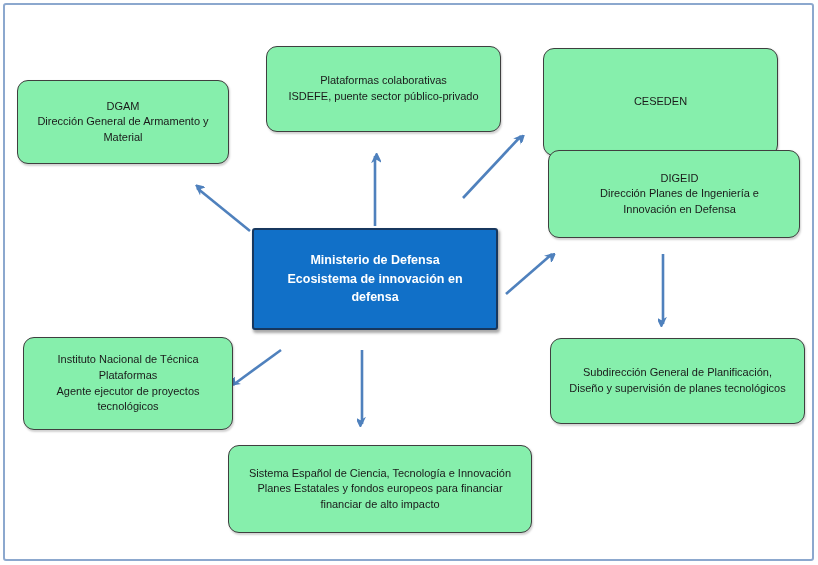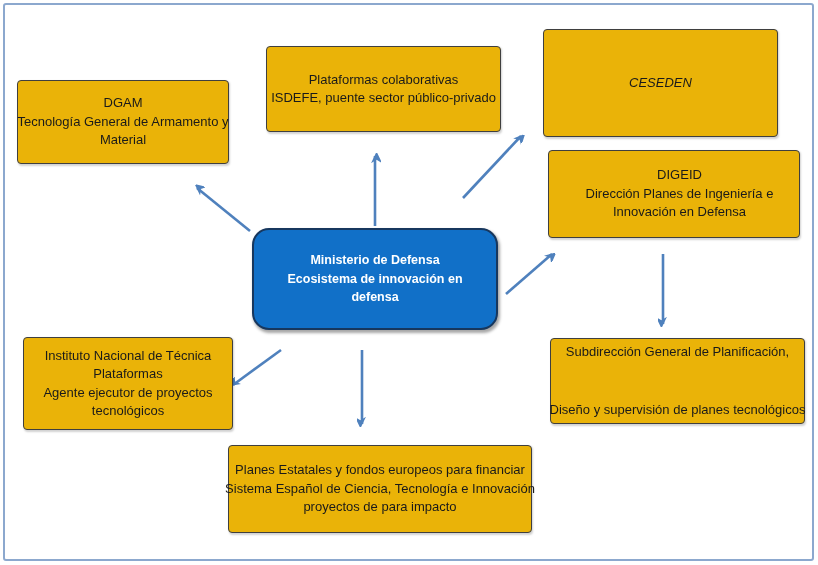--- a/index.html
+++ b/index.html
@@ -13,63 +13,63 @@
   }
   #frame {
     position: absolute;
     left: 3px; top: 3px; right: 4px; bottom: 4px;
     border: 2px solid #8CA8CE;
     border-radius: 3px;
     pointer-events: none;
   }
   .node {
     position: absolute;
-    background: #eab308;
+    background: #86efac;
     border: 1.4px solid #3f3f3f;
-    border-radius: 4px;
+    border-radius: 11px;
     box-sizing: border-box;
     display: flex;
     flex-direction: column;
     justify-content: center;
     align-items: center;
     text-align: center;
     padding: 4px 6px;
-    font-size: 13px;
+    font-size: 11px;
     color: #1a1a1a;
     line-height: 1.42;
     box-shadow: 1px 1.5px 2px rgba(0,0,0,0.18);
   }
   .node .line { white-space: nowrap; }
   #node-center {
     background: #1170C8;
     border: 2px solid #17375E;
-    border-radius: 17px;
+    border-radius: 3px;
     color: #ffffff;
     font-weight: bold;
     font-size: 12.5px;
     line-height: 1.5;
     box-shadow: 1.5px 2.5px 3px rgba(0,0,0,0.35);
   }
   #arrow-layer {
     position: absolute;
     left: 0; top: 0;
     width: 818px; height: 565px;
     pointer-events: none;
   }
   #arrow-layer line {
     stroke: #4F81BD;
     stroke-width: 2.6;
   }
   
   #node-dgam         { left: 17px;  top: 80px;  width: 212px; height: 84px; }
   #node-plataformas  { left: 266px; top: 46px;  width: 235px; height: 86px; }
-  #node-ceseden      { left: 543px; top: 29px;  width: 235px; height: 108px; font-style: italic; }
+  #node-ceseden      { left: 543px; top: 48px;  width: 235px; height: 108px; }
   #node-digeid       { left: 548px; top: 150px; width: 252px; height: 88px; padding-left: 17px; }
   #node-center       { left: 252px; top: 228px; width: 246px; height: 102px; }
-  #node-subdireccion { left: 550px; top: 338px; width: 255px; height: 86px; justify-content: space-between; }
+  #node-subdireccion { left: 550px; top: 338px; width: 255px; height: 86px; }
   #node-instituto    { left: 23px;  top: 337px; width: 210px; height: 93px; }
   #node-sistema      { left: 228px; top: 445px; width: 304px; height: 88px; }
 </style>
 </head>
 <body>
 
 <div id="canvas">
 
   <div id="frame"></div>
 
@@ -83,21 +83,21 @@
     <line x1="375" y1="226" x2="375" y2="156" marker-end="url(#ah)"></line>
     <line x1="463" y1="198" x2="521" y2="136" marker-end="url(#ah)"></line>
     <line x1="506" y1="294" x2="552" y2="254" marker-end="url(#ah)"></line>
     <line x1="663" y1="254" x2="663" y2="324" marker-end="url(#ah)"></line>
     <line x1="281" y1="350" x2="233" y2="385" marker-end="url(#ah)"></line>
     <line x1="362" y1="350" x2="362" y2="424" marker-end="url(#ah)"></line>
   </svg>
 
   <div class="node" id="node-dgam">
     <div class="line">DGAM</div>
-    <div class="line">Tecnología General de Armamento y</div>
+    <div class="line">Dirección General de Armamento y</div>
     <div class="line">Material</div>
   </div>
 
   <div class="node" id="node-plataformas">
     <div class="line">Plataformas colaborativas</div>
     <div class="line">ISDEFE, puente sector público-privado</div>
   </div>
 
   <div class="node" id="node-ceseden">
     <div class="line">CESEDEN</div>
@@ -121,18 +121,18 @@
   </div>
 
   <div class="node" id="node-instituto">
     <div class="line">Instituto Nacional de Técnica</div>
     <div class="line">Plataformas</div>
     <div class="line">Agente ejecutor de proyectos</div>
     <div class="line">tecnológicos</div>
   </div>
 
   <div class="node" id="node-sistema">
+    <div class="line">Sistema Español de Ciencia, Tecnología e Innovación</div>
     <div class="line">Planes Estatales y fondos europeos para financiar</div>
-    <div class="line">Sistema Español de Ciencia, Tecnología e Innovación</div>
-    <div class="line">proyectos de para impacto</div>
+    <div class="line">financiar de alto impacto</div>
   </div>
 
 </div>
 
 </body></html>

